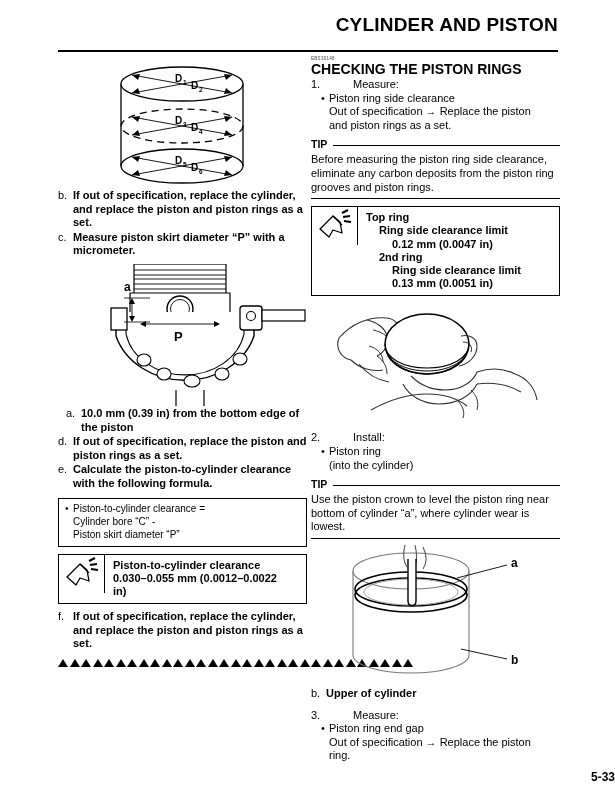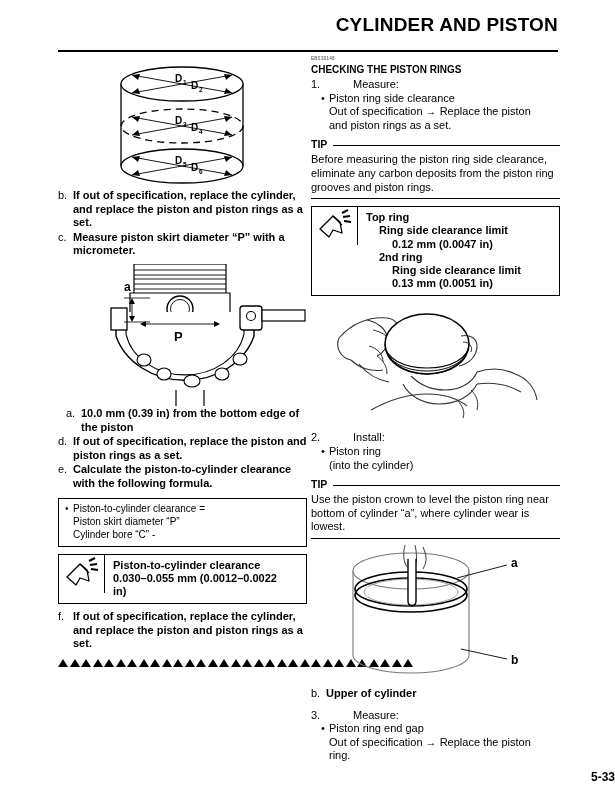--- a/index.html
+++ b/index.html
@@ -58,21 +58,21 @@
 
   
   .doc-code {
     font-size: 4.5px;
     letter-spacing: 0.3px;
     color: #444;
     line-height: 6px;
     margin: 0 0 1px 0;
   }
   .section-heading {
-    font-size: 10px;
+    font-size: 14px;
     font-weight: bold;
     margin: 0 0 2px 0;
     line-height: 13px;
   }
   .step {
     display: flex;
     font-size: 11px;
     line-height: 13.6px;
     margin-top: 1px;
   }
@@ -364,22 +364,22 @@
     <div class="substep">
       <div class="substep-letter">e.</div>
       <div class="substep-body">Calculate the piston-to-cylinder clearance with the following formula.</div>
     </div>
 
     <div class="formula-box">
       <div class="formula-line-1">
         <div class="formula-dot">•</div>
         <div>Piston-to-cylinder clearance =</div>
       </div>
+      <div class="formula-indent">Cylinder bore “C” -</div>
       <div class="formula-indent">Piston skirt diameter “P”</div>
-      <div class="formula-indent">Cylinder bore “C” -</div>
     </div>
 
     <div class="spec-box">
       <div class="spec-icon">
         <svg width="38" height="34" viewBox="0 0 38 34">
           <path d="M 4 20 L 17 7 L 24 13 L 26 24 L 17 21 L 13 28 Z" stroke="#000" stroke-width="1.3" fill="#fff" stroke-linejoin="round"></path>
           <path d="M 17 7 L 26 16" stroke="#000" stroke-width="1.3" fill="none"></path>
           <path d="M 26 4 L 32 1" stroke="#000" stroke-width="2" fill="none"></path>
           <path d="M 27 8 L 34 7" stroke="#000" stroke-width="2" fill="none"></path>
           <path d="M 28 12 L 35 13" stroke="#000" stroke-width="2" fill="none"></path>

